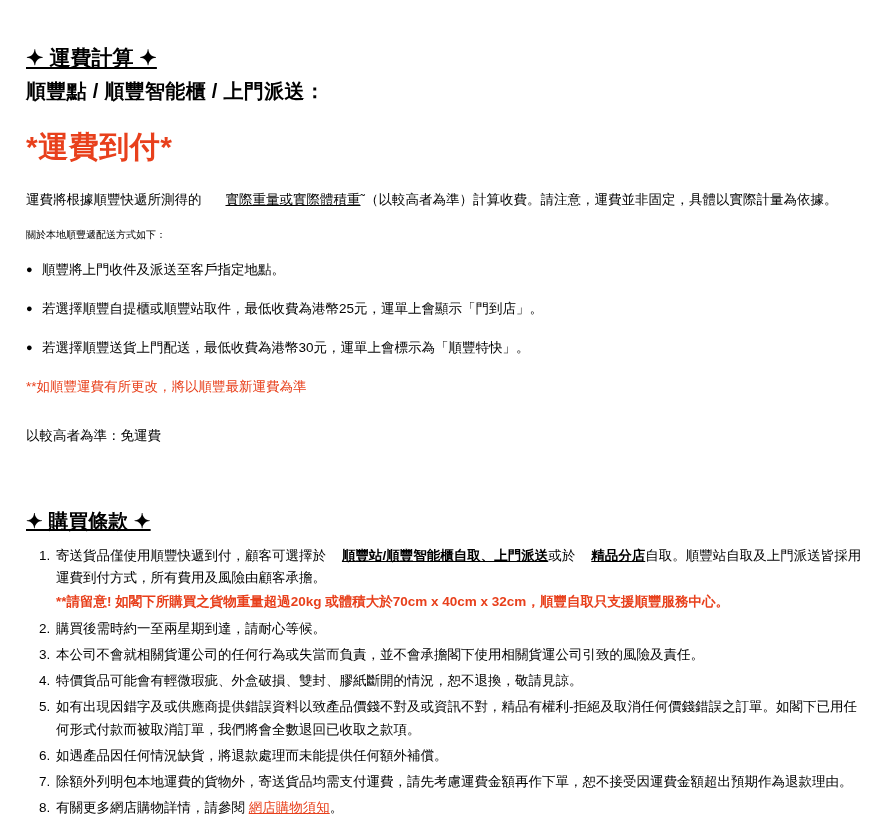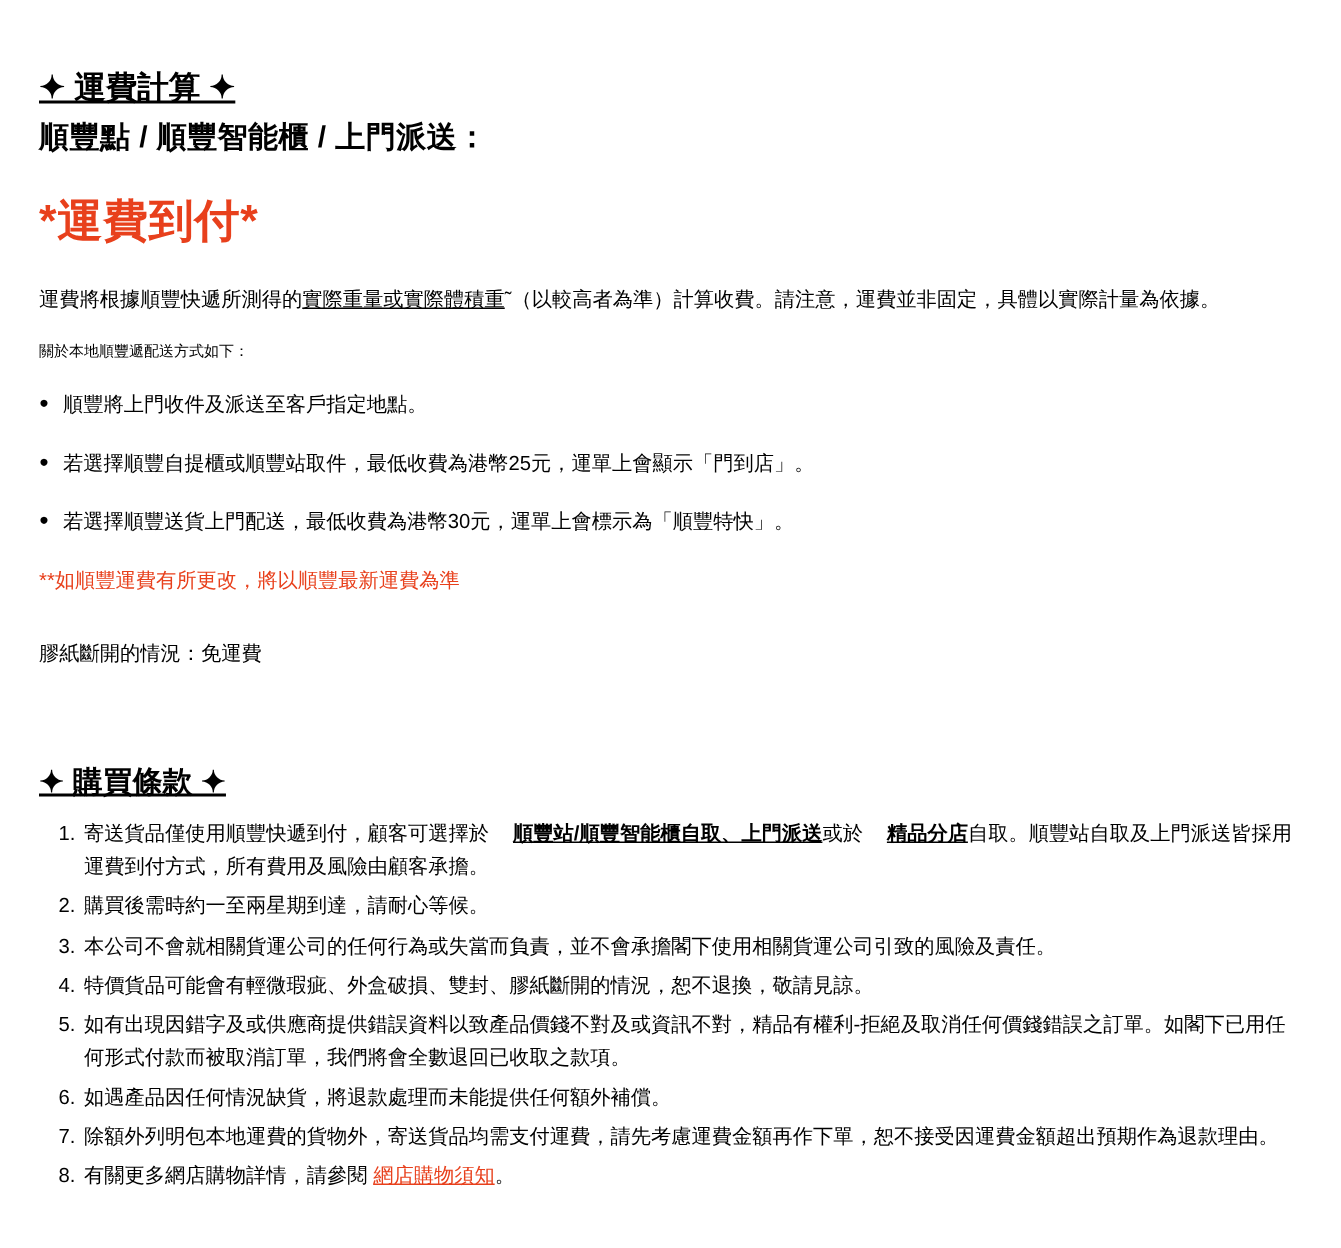--- a/index.html
+++ b/index.html
@@ -47,21 +47,21 @@
     color: #e8401c;
     margin: 22px 0 20px 2px;
     letter-spacing: 0.5px;
   }
   .para {
     font-size: 13.5px;
     line-height: 1.75;
     margin: 0 0 14px 2px;
     max-width: 836px;
   }
-  .para u { text-decoration: underline; }
+  .para u { text-decoration: underline; padding-left: 24px; }
   .para-sub {
     font-size: 10px;
     line-height: 1.75;
     margin: 0 0 16px 2px;
   }
   .bullet-line {
     font-size: 13.5px;
     line-height: 1.7;
     margin: 0 0 16px 2px;
     display: flex;
@@ -141,30 +141,31 @@
     <span class="bullet-dot">●</span>
     <span>若選擇順豐自提櫃或順豐站取件，最低收費為港幣25元，運單上會顯示「門到店」。</span>
   </div>
   <div class="bullet-line">
     <span class="bullet-dot">●</span>
     <span>若選擇順豐送貨上門配送，最低收費為港幣30元，運單上會標示為「順豐特快」。</span>
   </div>
 
   <div class="warn-line">**如順豐運費有所更改，將以順豐最新運費為準</div>
 
-  <div class="plain-line">膠紙斷開的情況：免運費</div>
+  <div class="plain-line">以較高者為準：免運費</div>
 
   <div class="spacer-lg"></div>
   <div class="spacer-md"></div>
 
   <div class="h-terms">✦ 購買條款 ✦</div>
 
   <ol class="terms">
     <li>
       <span>寄送貨品僅使用順豐快遞到付，顧客可選擇於</span><span class="b u">順豐站/順豐智能櫃自取、上門派送</span><span>或於</span><span class="b u">精品分店</span><span>自取。順豐站自取及上門派送皆採用運費到付方式，所有費用及風險由顧客承擔。</span>
+      <span class="redbold sub-note">**請留意! 如閣下所購買之貨物重量超過20kg 或體積大於70cm x 40cm x 32cm，順豐自取只支援順豐服務中心。</span>
     </li>
     <li>
       <span>購買後需時約一至兩星期到達，請耐心等候。</span>
     </li>
     <li>
       <span>本公司不會就相關貨運公司的任何行為或失當而負責，並不會承擔閣下使用相關貨運公司引致的風險及責任。</span>
     </li>
     <li>
       <span>特價貨品可能會有輕微瑕疵、外盒破損、雙封、膠紙斷開的情況，恕不退換，敬請見諒。</span>
     </li>

